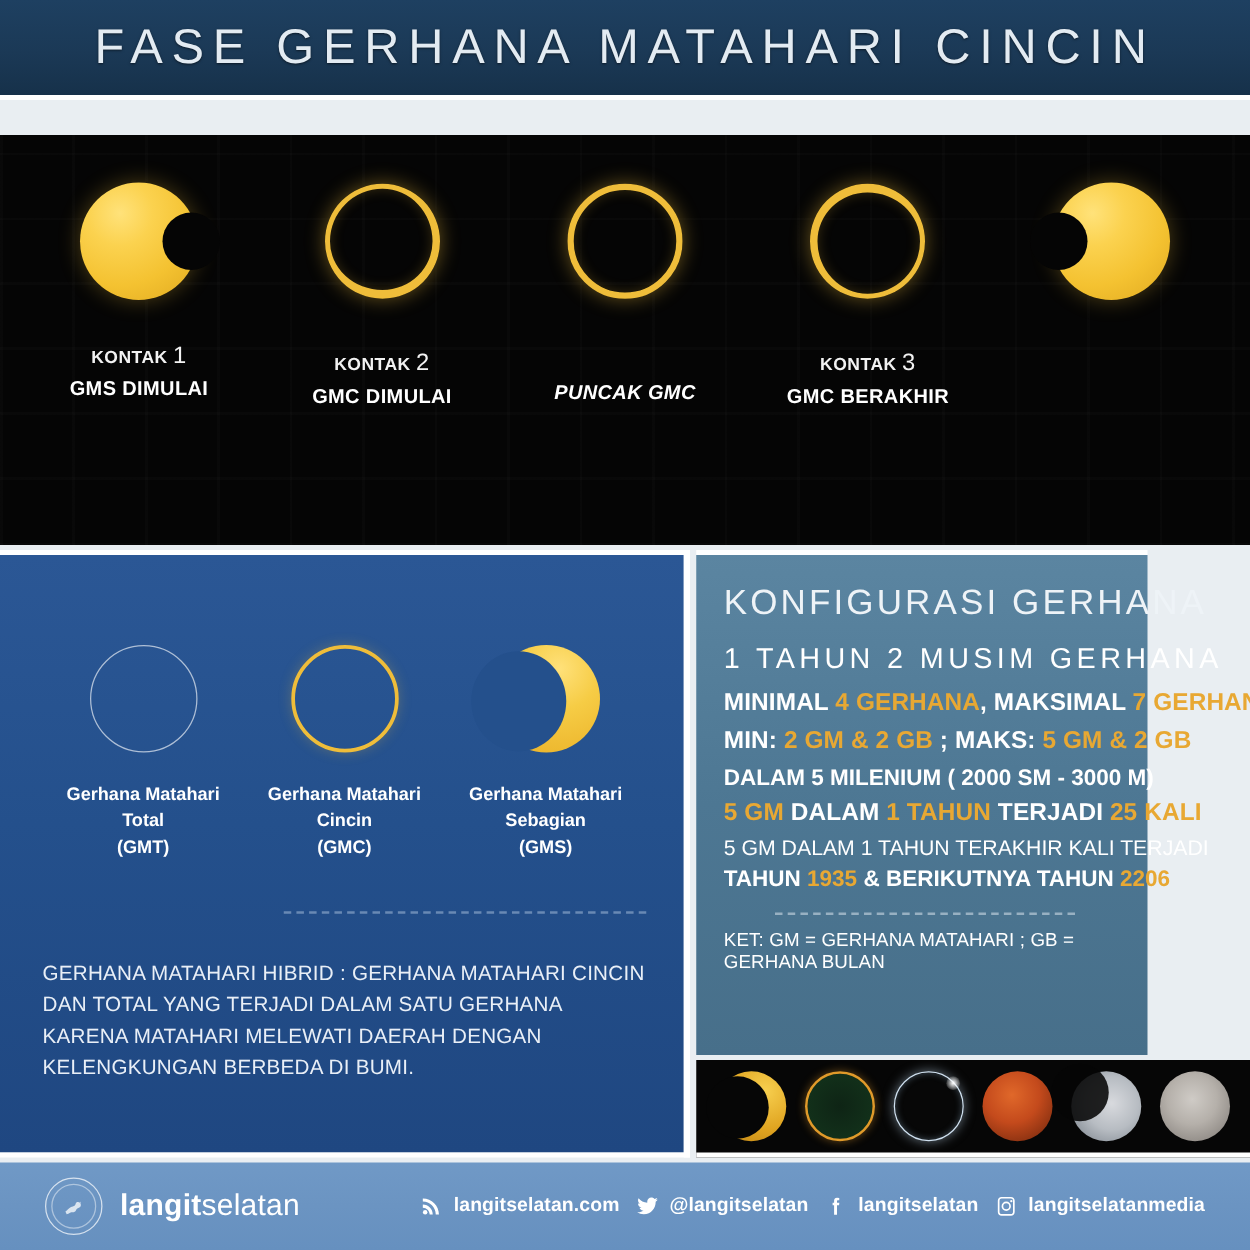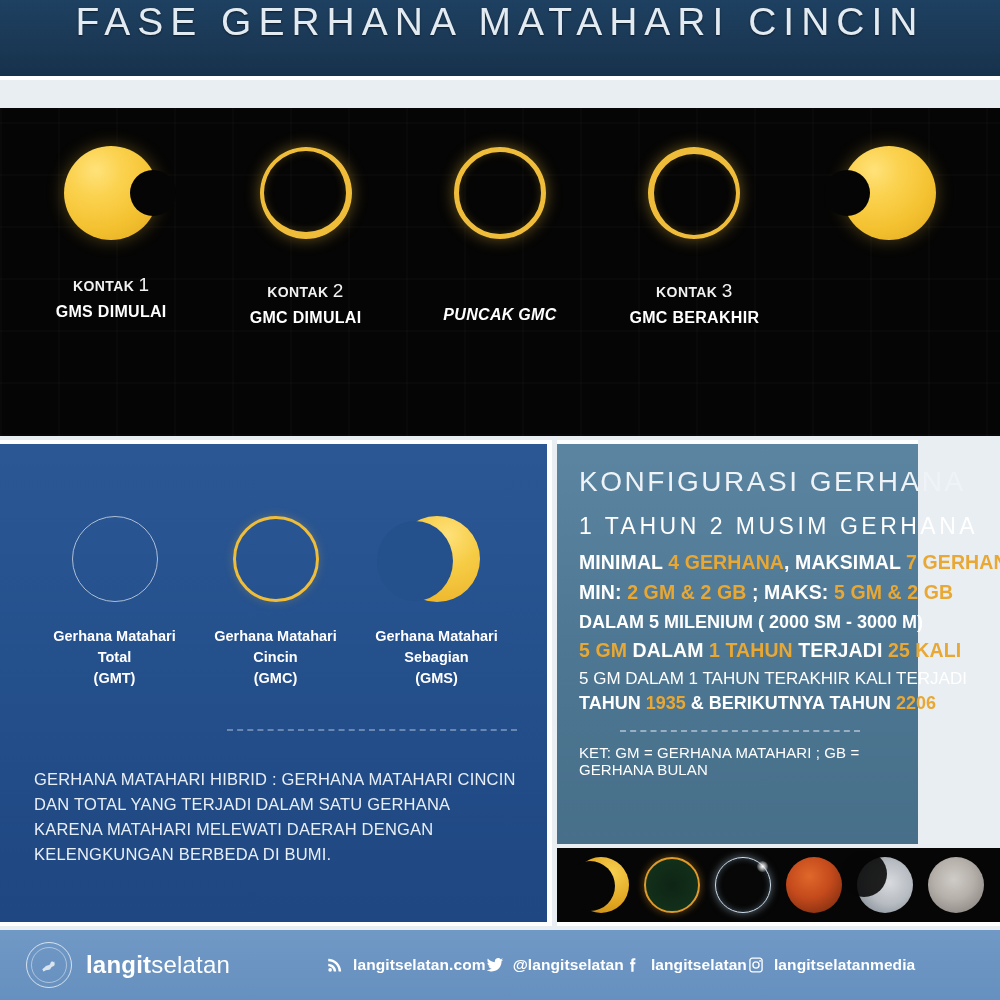--- a/index.html
+++ b/index.html
@@ -13,21 +13,21 @@
   .poster {
     position:relative;
     width:1000px; height:1000px;
     background:#e9eef2;
   }
 
   
   .header {
     position:absolute; left:0; top:0; width:1000px; height:80px;
     background:linear-gradient(180deg,#1e4061 0%,#1b3956 55%,#16314a 100%);
-    display:flex; align-items:flex-start; justify-content:center;
+    display:flex; align-items:center; justify-content:center;
     border-bottom:4px solid #ffffff;
   }
   .header-title {
     font-size:39px;
     letter-spacing:7px;
     color:#e3ebf2;
     font-weight:400;
     white-space:nowrap;
     text-shadow:0 1px 2px rgba(0,0,0,.55);
   }
@@ -218,41 +218,41 @@
   }
   .ph-6 {
     background:radial-gradient(circle at 46% 40%, #cfcbc6 0%, #b5b0aa 44%, #928d88 78%, #6b6763 100%);
   }
 
   
   .footer {
     position:absolute; left:0; top:930px; width:1000px; height:70px;
     background:linear-gradient(180deg,#7099c6 0%,#6b94c2 50%,#6690bf 100%);
     display:flex; align-items:center;
-    padding:0 26px;
+    padding:0 36px;
   }
   .brand { display:flex; align-items:center; gap:14px; width:300px; }
   .seal {
     width:46px; height:46px; border-radius:50%;
     border:1.6px solid rgba(255,255,255,.72);
     position:relative;
     display:flex; align-items:center; justify-content:center;
     flex:none;
   }
   .seal::before{
     content:""; position:absolute; inset:4px; border-radius:50%;
     border:1px solid rgba(255,255,255,.45);
   }
   .seal-fig {
     width:20px; height:20px; opacity:.88;
   }
   .brand-name { font-size:24px; color:#ffffff; letter-spacing:.2px; white-space:nowrap; }
   .brand-name b { font-weight:700; }
   .brand-name span { font-weight:300; }
-  .links { display:flex; align-items:center; flex:1; justify-content:flex-start; }
+  .links { display:flex; align-items:center; flex:1; justify-content:space-between; }
   .link { display:flex; align-items:center; gap:9px; white-space:nowrap; }
   .link-text { font-size:15.5px; color:#ffffff; font-weight:700; letter-spacing:.1px; }
   .ico { width:18px; height:18px; flex:none; display:block; fill:#ffffff; }
 </style>
 </head>
 <body>
 
 <div class="poster">
 
   <div class="header">

